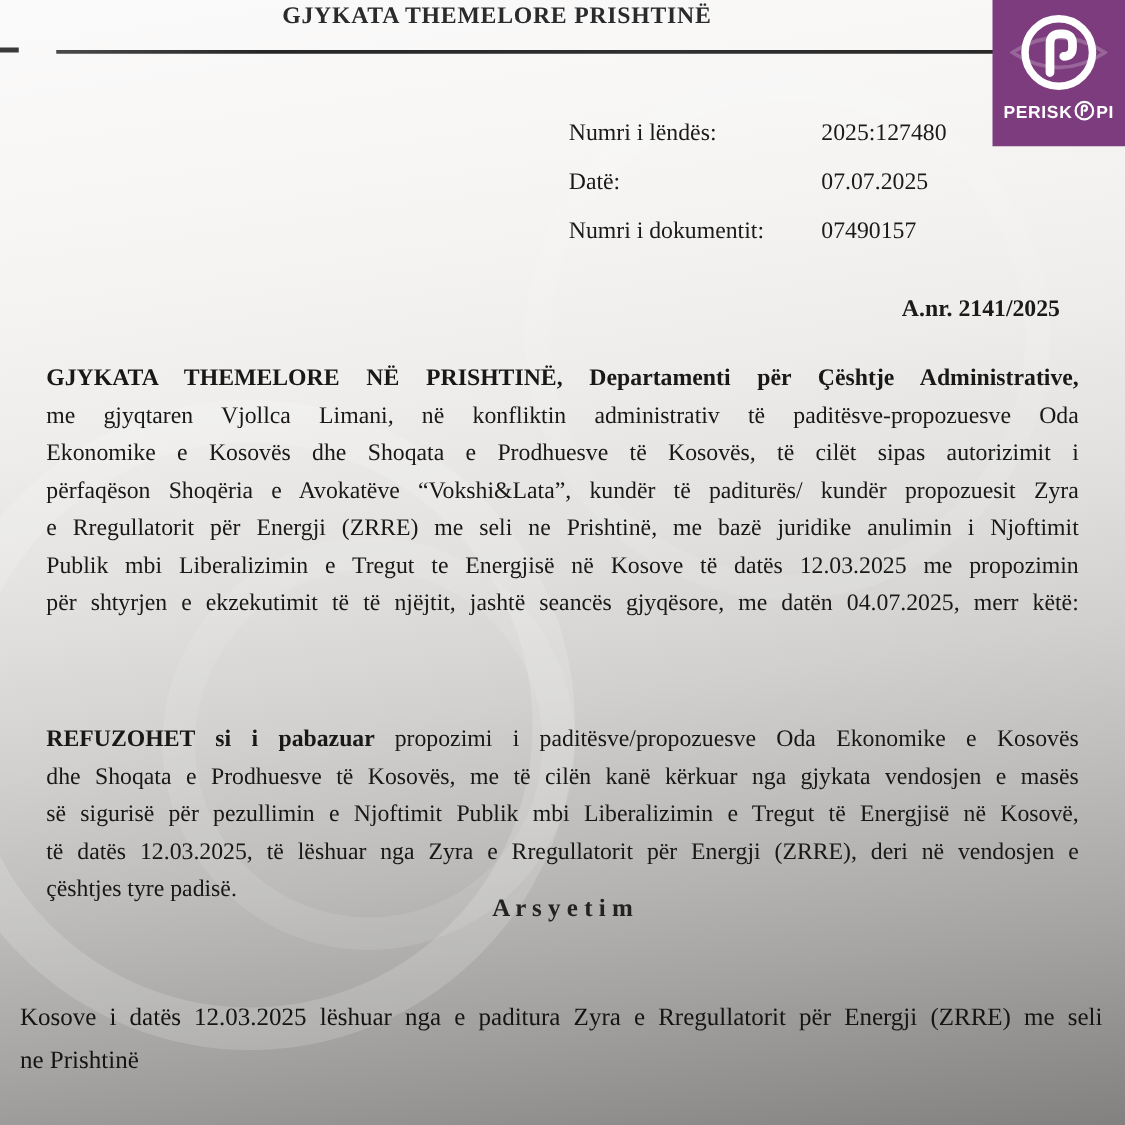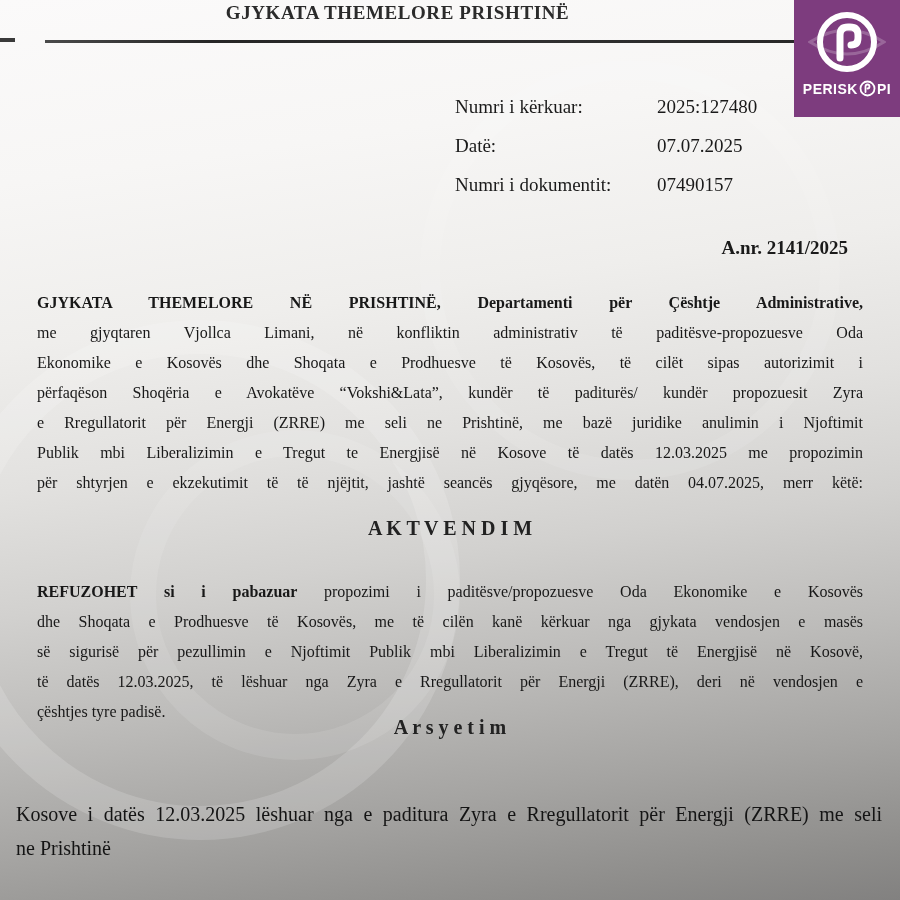--- a/index.html
+++ b/index.html
@@ -74,21 +74,21 @@
   .meta-label { width: 202px; flex: 0 0 202px; }
   .meta-value { }
 
   .case-number {
     position: absolute; top: 237px; right: 52px;
     font-size: 19px; font-weight: bold;
   }
 
   .para {
     position: absolute;
-    font-size: 16px;
+    font-size: 19px;
     line-height: 30px;
     color: #181818;
   }
   .para .line {
     text-align: justify;
     text-align-last: justify;
     white-space: normal;
   }
   .para .line.short {
     text-align: left;
@@ -140,21 +140,21 @@
       <svg width="17" height="17" viewBox="0 0 17 17">
         <circle cx="8.5" cy="8.5" r="7" fill="none" stroke="#ffffff" stroke-width="1.8"></circle>
         <path d="M 6.5 12 L 6.5 6.5 Q 6.5 4.5 8.5 4.5 Q 10.5 4.5 10.5 6.5 Q 10.5 8.5 8.6 8.5" fill="none" stroke="#ffffff" stroke-width="1.8" stroke-linecap="round"></path>
       </svg>
       <span>PI</span>
     </div>
   </div>
 
   <div class="meta">
     <div class="meta-row">
-      <span class="meta-label">Numri i kërkuar:</span>
+      <span class="meta-label">Numri i lëndës:</span>
       <span class="meta-value">2025:127480</span>
     </div>
     <div class="meta-row">
       <span class="meta-label">Datë:</span>
       <span class="meta-value">07.07.2025</span>
     </div>
     <div class="meta-row">
       <span class="meta-label">Numri i dokumentit:</span>
       <span class="meta-value">07490157</span>
     </div>
@@ -165,21 +165,20 @@
   <div class="para intro">
     <div class="line bold">GJYKATA THEMELORE NË PRISHTINË, Departamenti për Çështje Administrative,</div>
     <div class="line">me gjyqtaren Vjollca Limani, në konfliktin administrativ të paditësve-propozuesve Oda</div>
     <div class="line">Ekonomike e Kosovës dhe Shoqata e Prodhuesve të Kosovës, të cilët sipas autorizimit i</div>
     <div class="line">përfaqëson Shoqëria e Avokatëve “Vokshi&amp;Lata”, kundër të paditurës/ kundër propozuesit Zyra</div>
     <div class="line">e Rregullatorit për Energji (ZRRE) me seli ne Prishtinë, me bazë juridike anulimin i Njoftimit</div>
     <div class="line">Publik mbi Liberalizimin e Tregut te Energjisë në Kosove të datës 12.03.2025 me propozimin</div>
     <div class="line">për shtyrjen e ekzekutimit të të njëjtit, jashtë seancës gjyqësore, me datën 04.07.2025, merr këtë:</div>
   </div>
 
-  <div class="section-heading heading-aktvendim">A K T V E N D I M</div>
 
   <div class="para ruling">
     <div class="line">
       <span class="bold">REFUZOHET si i pabazuar </span>
       <span>propozimi i paditësve/propozuesve Oda Ekonomike e Kosovës</span>
     </div>
     <div class="line">dhe Shoqata e Prodhuesve të Kosovës, me të cilën kanë kërkuar nga gjykata vendosjen e masës</div>
     <div class="line">së sigurisë për pezullimin e Njoftimit Publik mbi Liberalizimin e Tregut të Energjisë në Kosovë,</div>
     <div class="line">të datës 12.03.2025, të lëshuar nga Zyra e Rregullatorit për Energji (ZRRE), deri në vendosjen e</div>
     <div class="line short">çështjes tyre padisë.</div>

